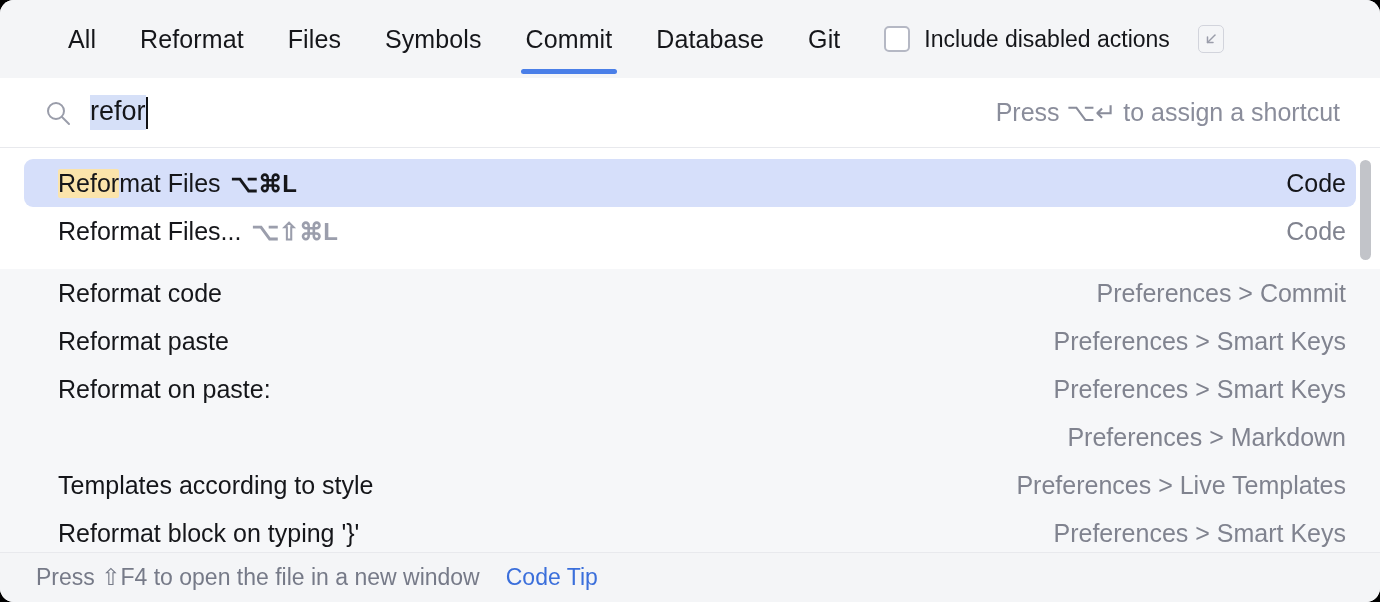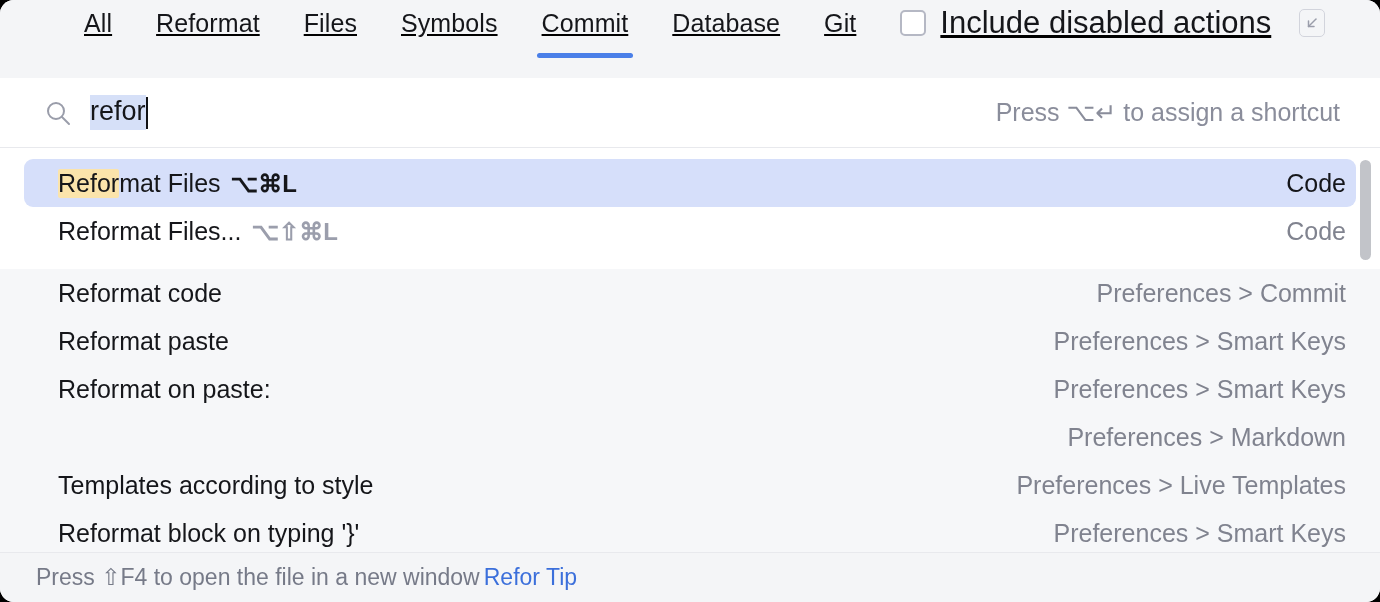--- a/index.html
+++ b/index.html
@@ -23,23 +23,22 @@
     box-sizing: border-box;
   }
 
   
   #tabbar {
     position: relative;
     height: 78px;
     background: #f4f5f7;
     display: flex;
     align-items: flex-end;
-    padding: 16px;
-    box-sizing: border-box;
-    text-decoration: underline;
+    padding: 0;
+    box-sizing: border-box;
   }
   #tabbar-inner {
     display: flex;
     align-items: center;
     height: 78px;
     padding-left: 46px;
     width: 100%;
     box-sizing: border-box;
   }
   .tab {
@@ -78,21 +77,21 @@
   }
   .checkbox {
     width: 26px;
     height: 26px;
     border: 2px solid #b5b8c4;
     border-radius: 5px;
     background: #ffffff;
     box-sizing: border-box;
   }
   #include-disabled .label {
-    font-size: 31px;
+    font-size: 23px;
     color: #15161a;
     white-space: nowrap;
   }
 
   #collapse-btn {
     margin-left: 28px;
     width: 26px;
     height: 28px;
     border: 1.5px solid #d2d4dc;
     border-radius: 5px;
@@ -219,21 +218,21 @@
 
   
   #footer {
     height: 50px;
     background: #f4f5f7;
     display: flex;
     align-items: center;
     padding: 0 44px 0 36px;
     border-top: 1px solid #e8e9ed;
     box-sizing: border-box;
-    gap: 4px;
+    gap: 26px;
   }
   #footer .tiptext {
     font-size: 23px;
     color: #767a88;
     white-space: nowrap;
   }
   #footer .tiplink {
     font-size: 23px;
     color: #3b6fdb;
     white-space: nowrap;
@@ -373,16 +372,16 @@
     </div>
 
     <div id="scrollbar-track">
       <div id="scrollbar-thumb"></div>
     </div>
 
   </div>
 
   <div id="footer">
     <span class="tiptext">Press ⇧F4 to open the file in a new window</span>
-    <span class="tiplink">Refor Tip</span>
+    <span class="tiplink">Code Tip</span>
   </div>
 
 </div>
 
 </body></html>

